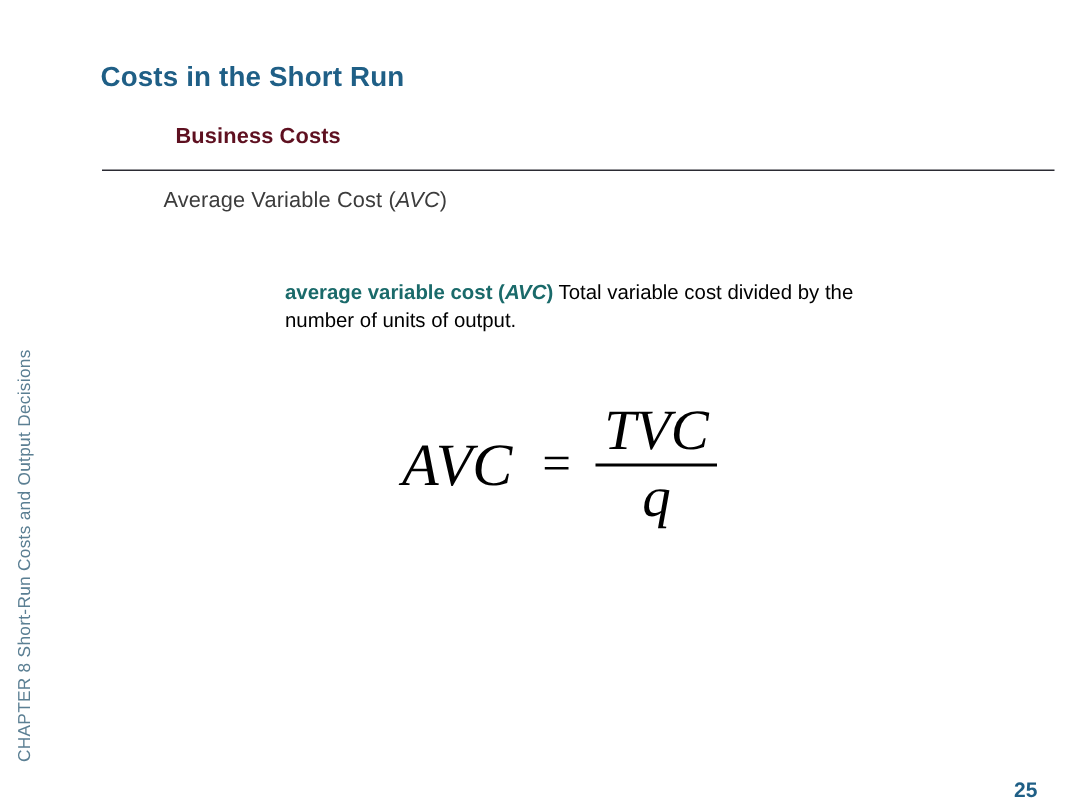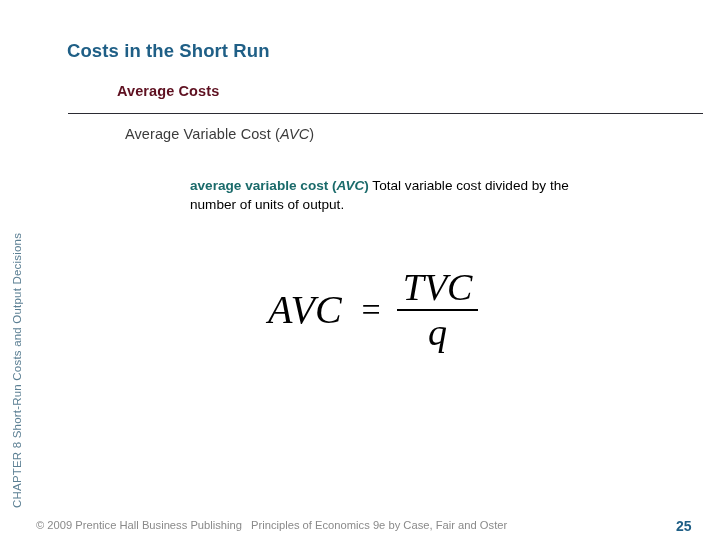--- a/index.html
+++ b/index.html
@@ -84,31 +84,30 @@
 
   
   #subsection-heading {
     position: absolute;
     left: 109px;
     top: 126px;
     font-size: 14.5px;
     color: #3c3c3c;
     letter-spacing: 0.1px;
     white-space: nowrap;
-    margin-left: 16px;
   }
   #subsection-heading .ital {
     font-style: italic;
   }
 
   
   #definition-body {
     position: absolute;
     left: 190px;
-    top: 176px;
+    top: 185px;
     width: 420px;
     font-size: 13.6px;
     line-height: 19px;
     color: #000000;
   }
   #definition-body .term {
     font-weight: bold;
     color: #1a6a6a;
   }
   #definition-body .term .ital {
@@ -185,35 +184,34 @@
 <body>
 
 <div id="slide">
 
   <div id="sidebar-chapter-label">
     <div class="vtext">CHAPTER 8  Short-Run Costs and Output Decisions</div>
   </div>
 
   <div id="slide-title">Costs in the Short Run</div>
 
-  <div id="section-heading">Average Costs</div>
+  <div id="section-heading">Business Costs</div>
 
   <div id="section-divider"></div>
 
   <div id="subsection-heading"><span>Average Variable Cost (</span><span class="ital">AVC</span><span>)</span></div>
 
   <div id="definition-body"><span class="term"><span>average variable cost (</span><span class="ital">AVC</span><span>)</span></span><span> Total variable cost divided by the number of units of output.</span></div>
 
   <div id="equation">
     <span class="lhs">AVC</span>
     <span class="eq">=</span>
     <span class="frac">
       <span class="num">TVC</span>
       <span class="bar"></span>
       <span class="den">q</span>
     </span>
   </div>
 
-  <div id="footer-credit"><span>© 2009 Prentice Hall Business Publishing</span><span class="gap"></span><span>Principles of Economics 9e by Case, Fair and Oster</span></div>
 
   <div id="slide-number">25</div>
 
 </div>
 
 </body></html>

